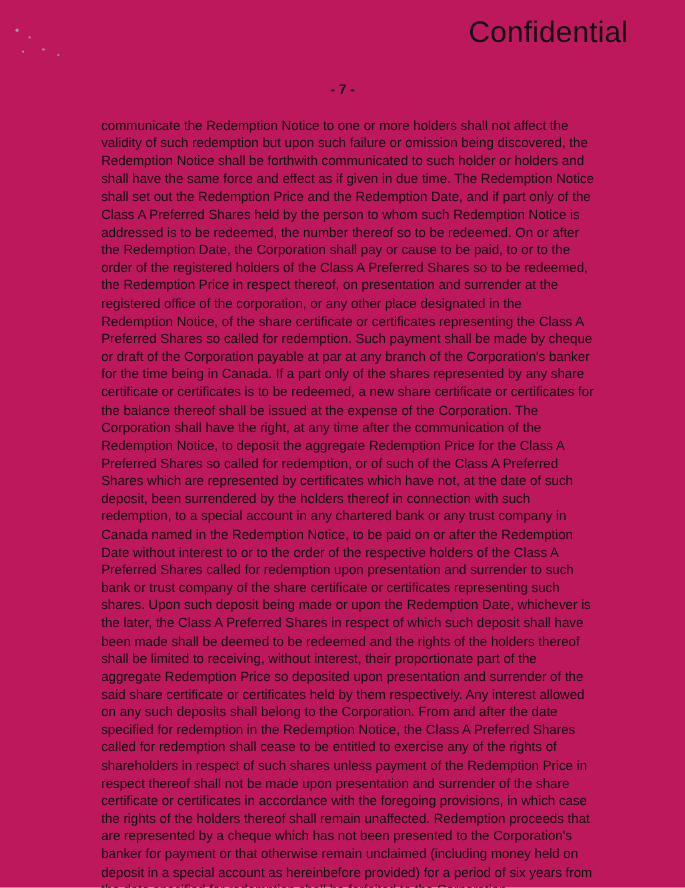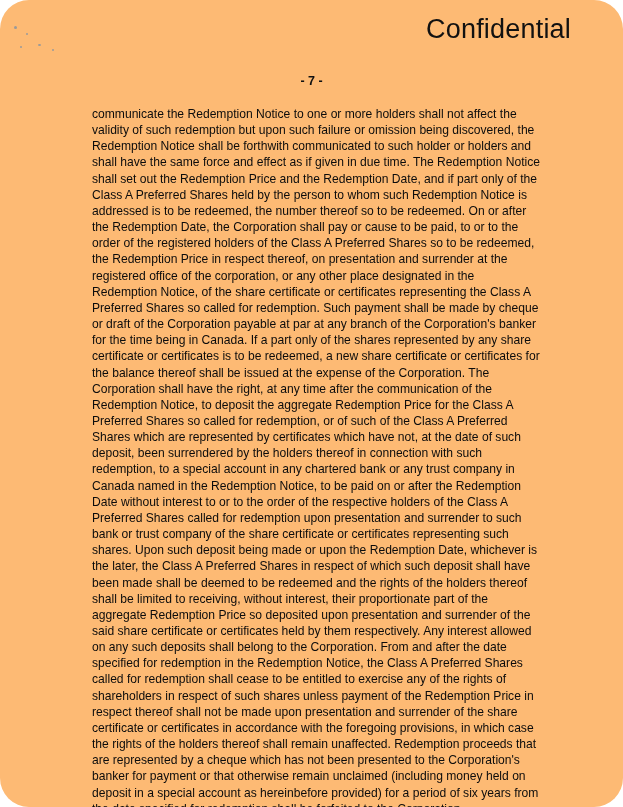--- a/index.html
+++ b/index.html
@@ -12,22 +12,21 @@
     height: 807px;
     font-family: "Liberation Sans", sans-serif;
     color: #000000;
     position: relative;
     overflow: hidden;
   }
   .page {
     position: relative;
     width: 623px;
     height: 807px;
-    background: #fdba74;
-    border-radius: 29px;
+    background: #be185d;
   }
   .specks {
     position: absolute;
     left: 0;
     top: 0;
     width: 80px;
     height: 70px;
     pointer-events: none;
   }
   .speck {

